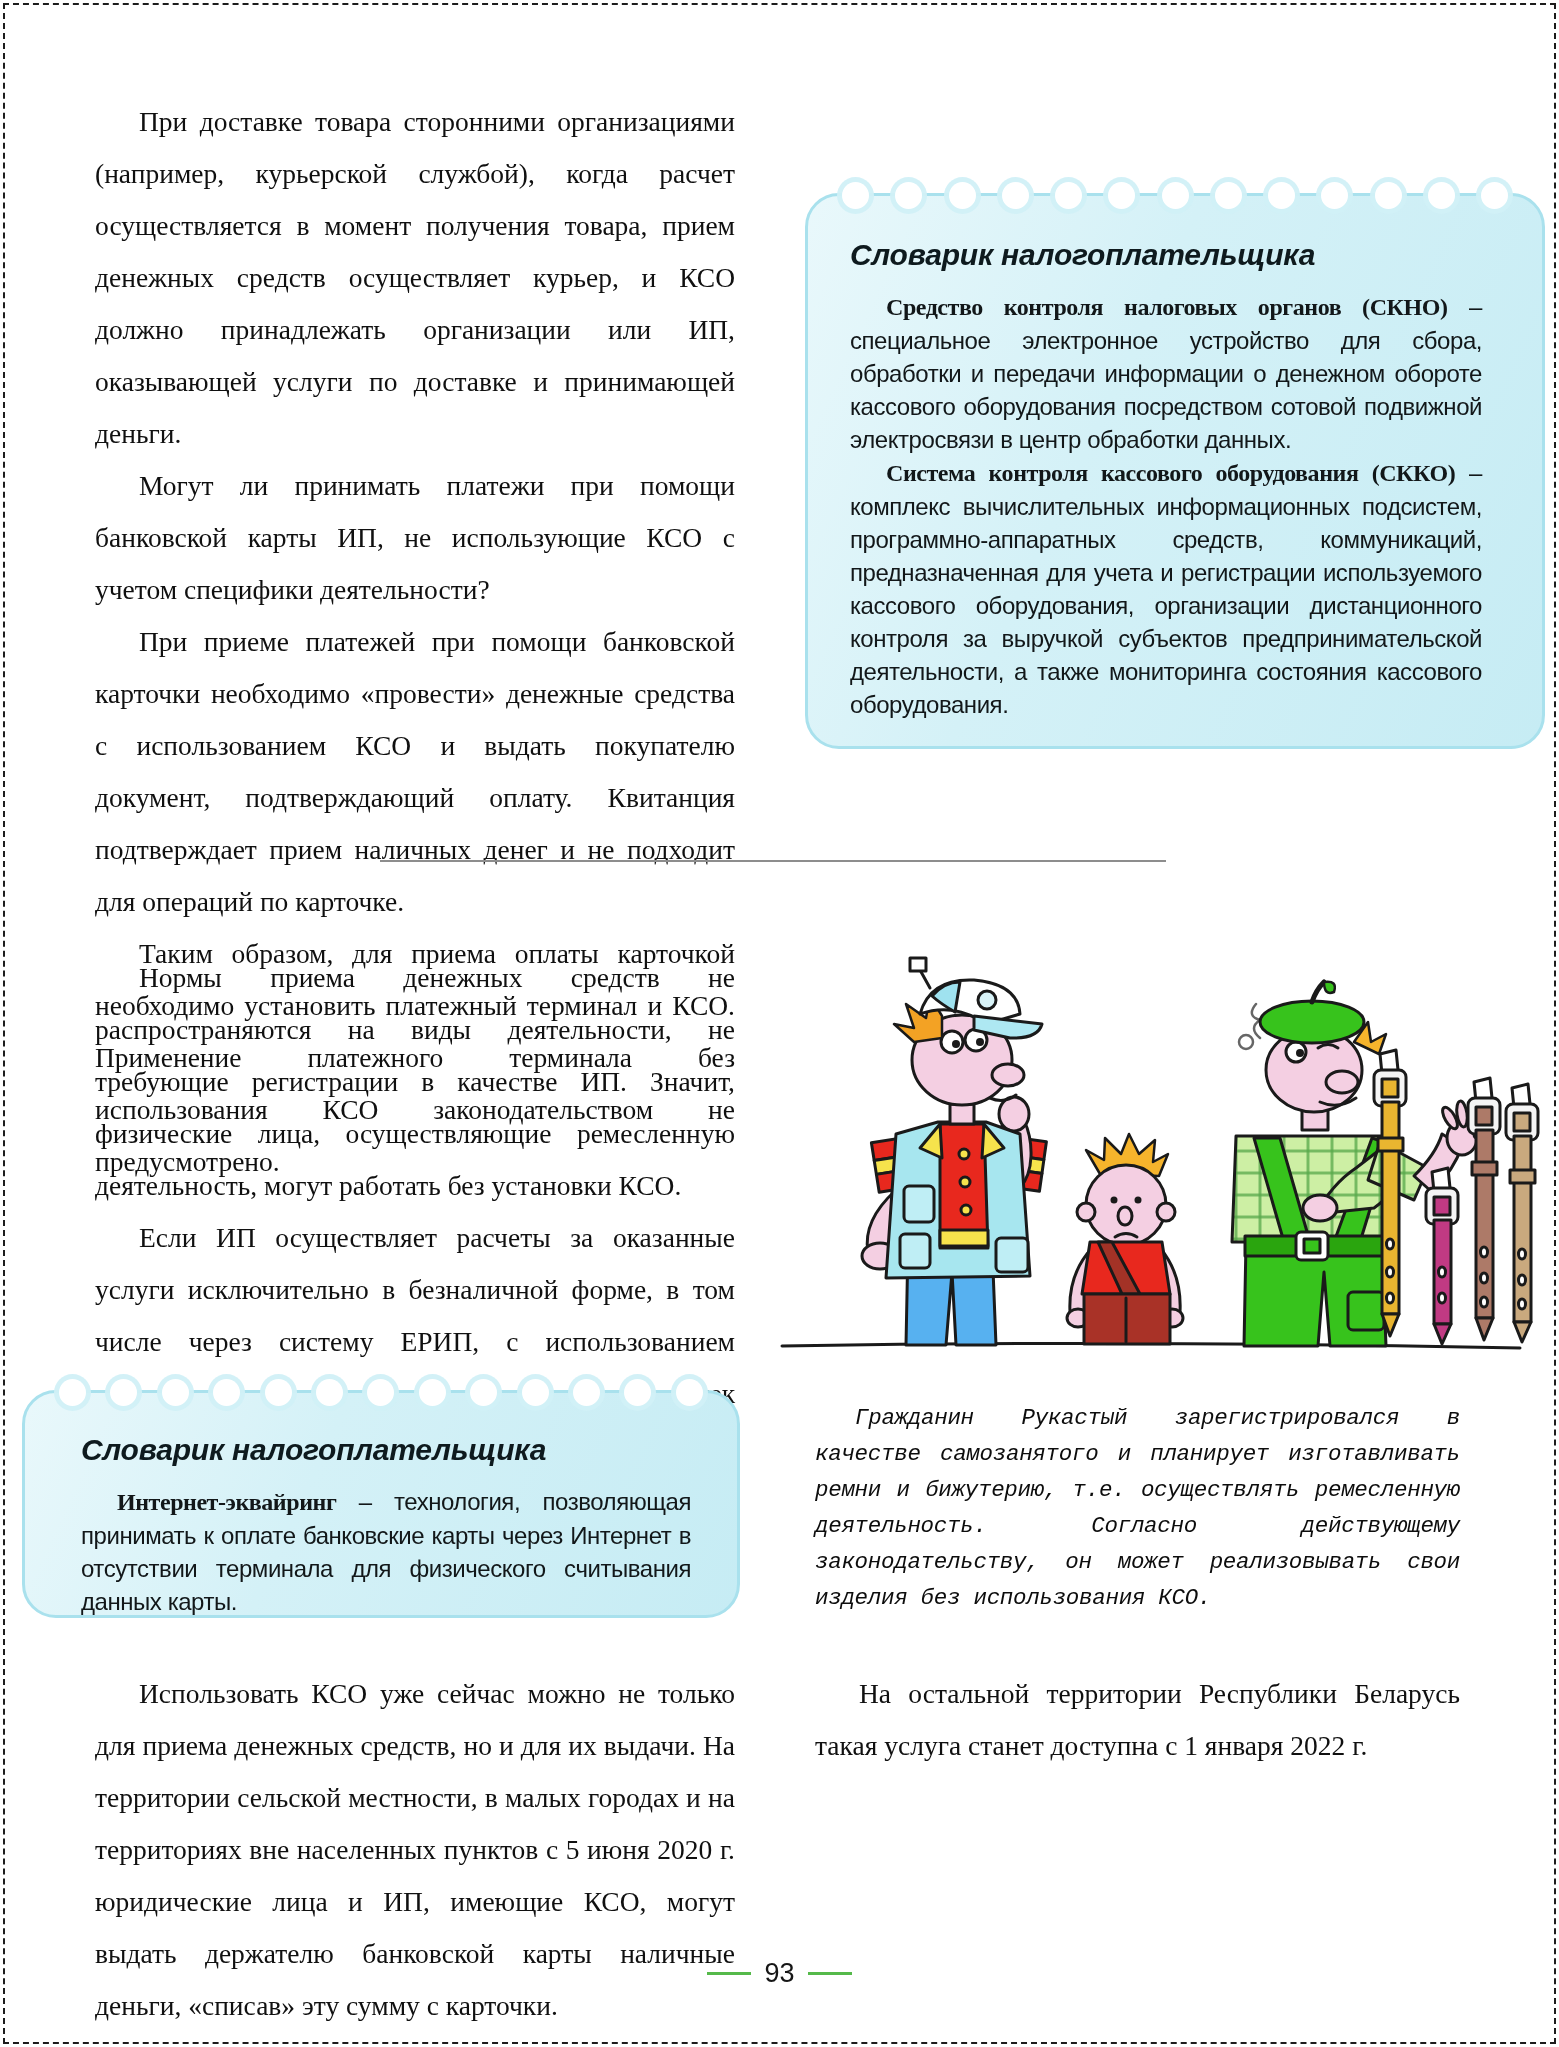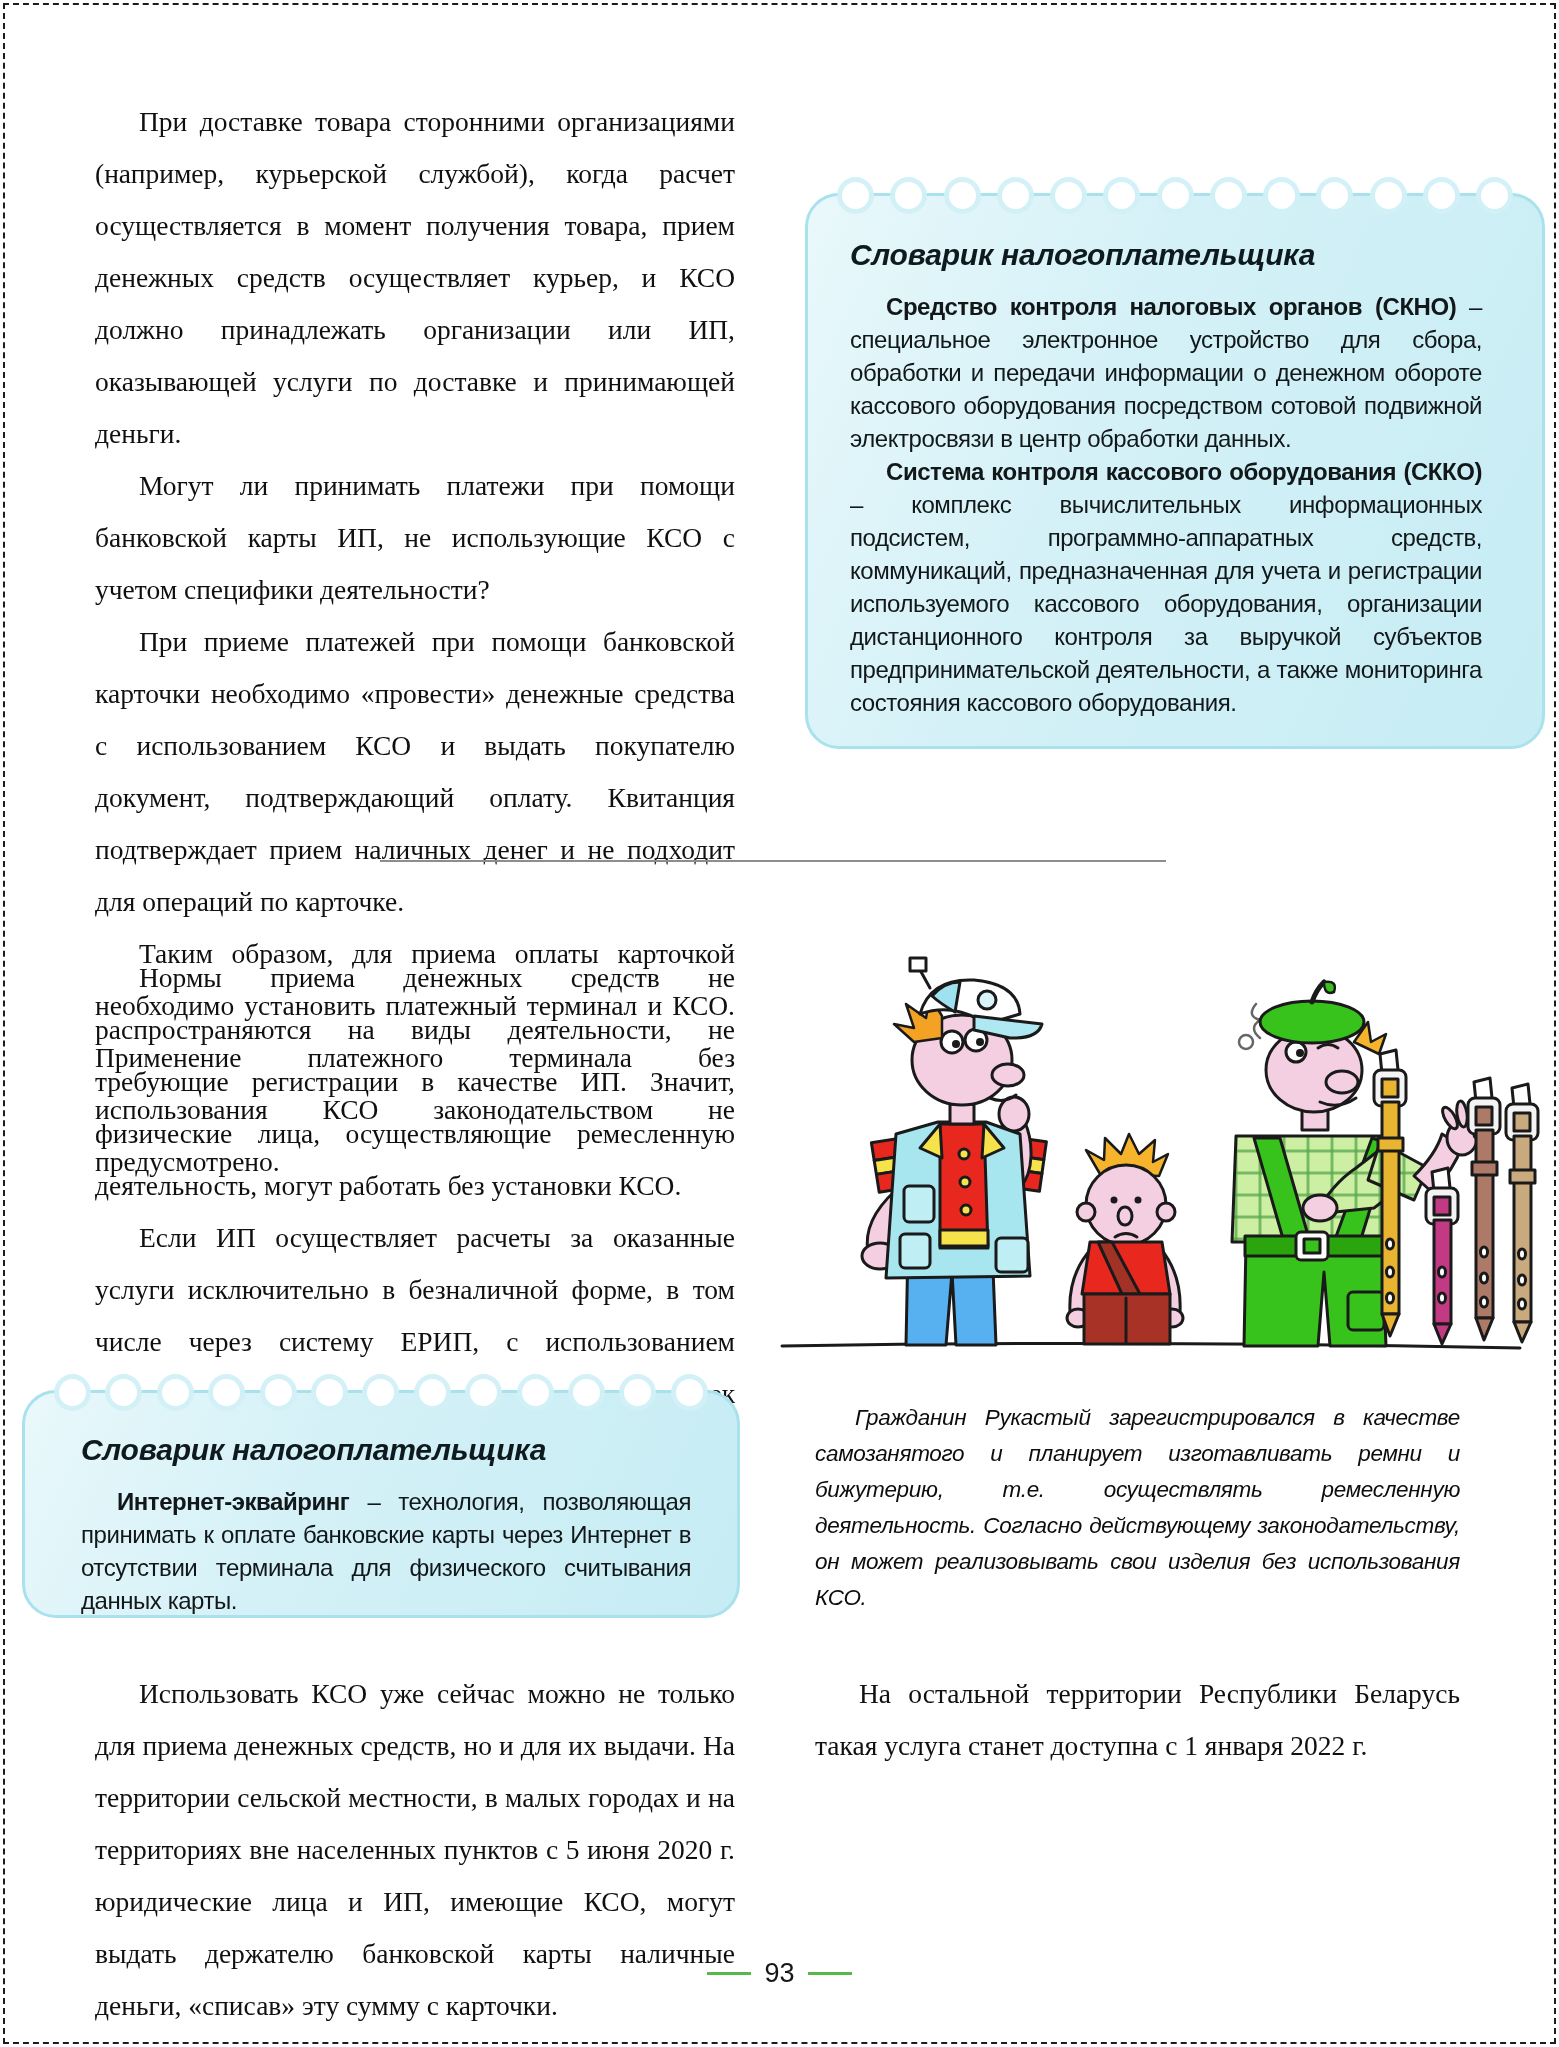--- a/index.html
+++ b/index.html
@@ -34,30 +34,30 @@
   .glossary-box h2{
     margin:0 0 18px;font-family:"Liberation Sans",sans-serif;
     font-style:italic;font-weight:700;font-size:30px;letter-spacing:-.2px;
     color:#0e1a1e;
   }
   .glossary-box p{
     margin:0;font-family:"Liberation Sans",sans-serif;font-size:24px;
     line-height:33px;letter-spacing:-.45px;text-align:justify;text-indent:36px;
     color:#121719;
   }
-  .glossary-box b{font-weight:700;}
+  .glossary-box b{font-weight:700;font-family:Liberation Serif, serif;}
   .box-top{left:805px;top:193px;width:740px;height:556px;padding:42px 60px 0 42px;}
   .box-bottom{left:22px;top:1390px;width:718px;height:228px;padding:40px 46px 0 56px;}
   .divider{position:absolute;height:2px;background:var(--divider,#8d8d8d);}
   
   .cartoon{position:absolute;left:768px;top:942px;width:772px;height:422px;margin:0;}
   .cartoon svg{display:block;width:100%;height:100%;}
   .caption{
     position:absolute;left:815px;top:1400px;width:645px;margin:0;
-    font-family:Liberation Sans, sans-serif;font-style:italic;font-size:22.5px;
+    font-family:Liberation Mono, monospace;font-style:italic;font-size:22.5px;
     line-height:36px;letter-spacing:-.3px;text-align:justify;text-indent:40px;color:#0d0d0d;
   }
   
   .pageno{
     position:absolute;left:0;top:1958px;width:100%;
     display:flex;align-items:center;justify-content:center;gap:13px;
     font-family:"Liberation Sans",sans-serif;font-size:27px;color:#161616;
   }
   .pageno .dash{width:44px;height:3px;background:var(--footer-dash,#55b94a);}
   svg [data-name]{stroke-linejoin:round;stroke-linecap:round;}

